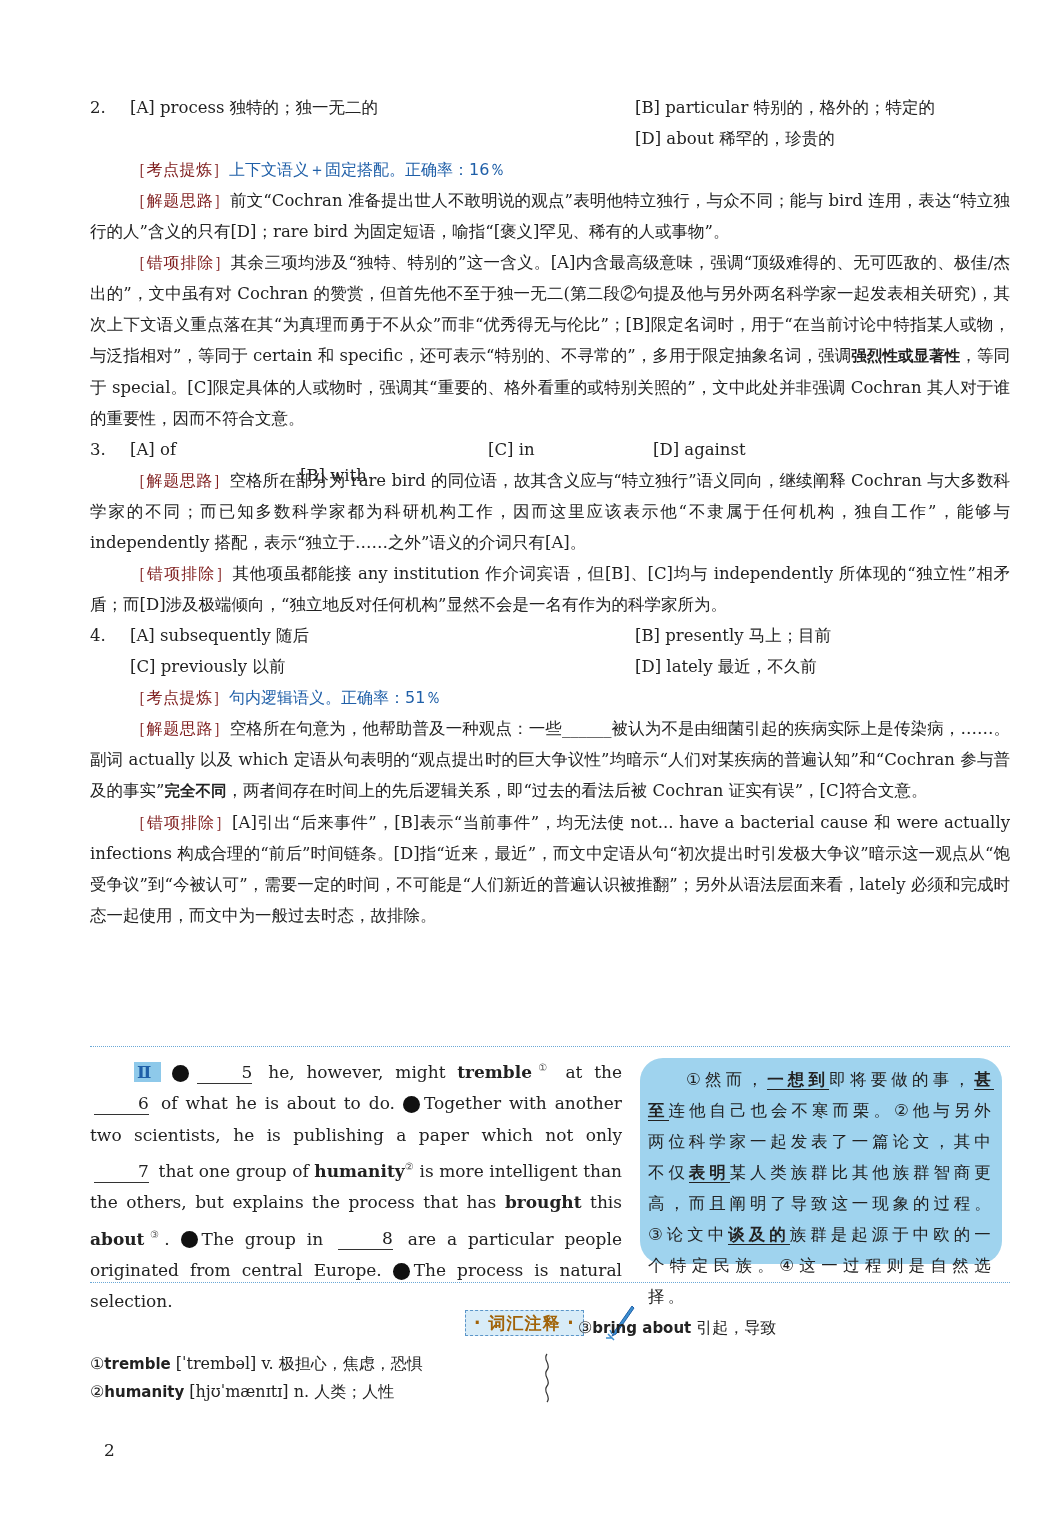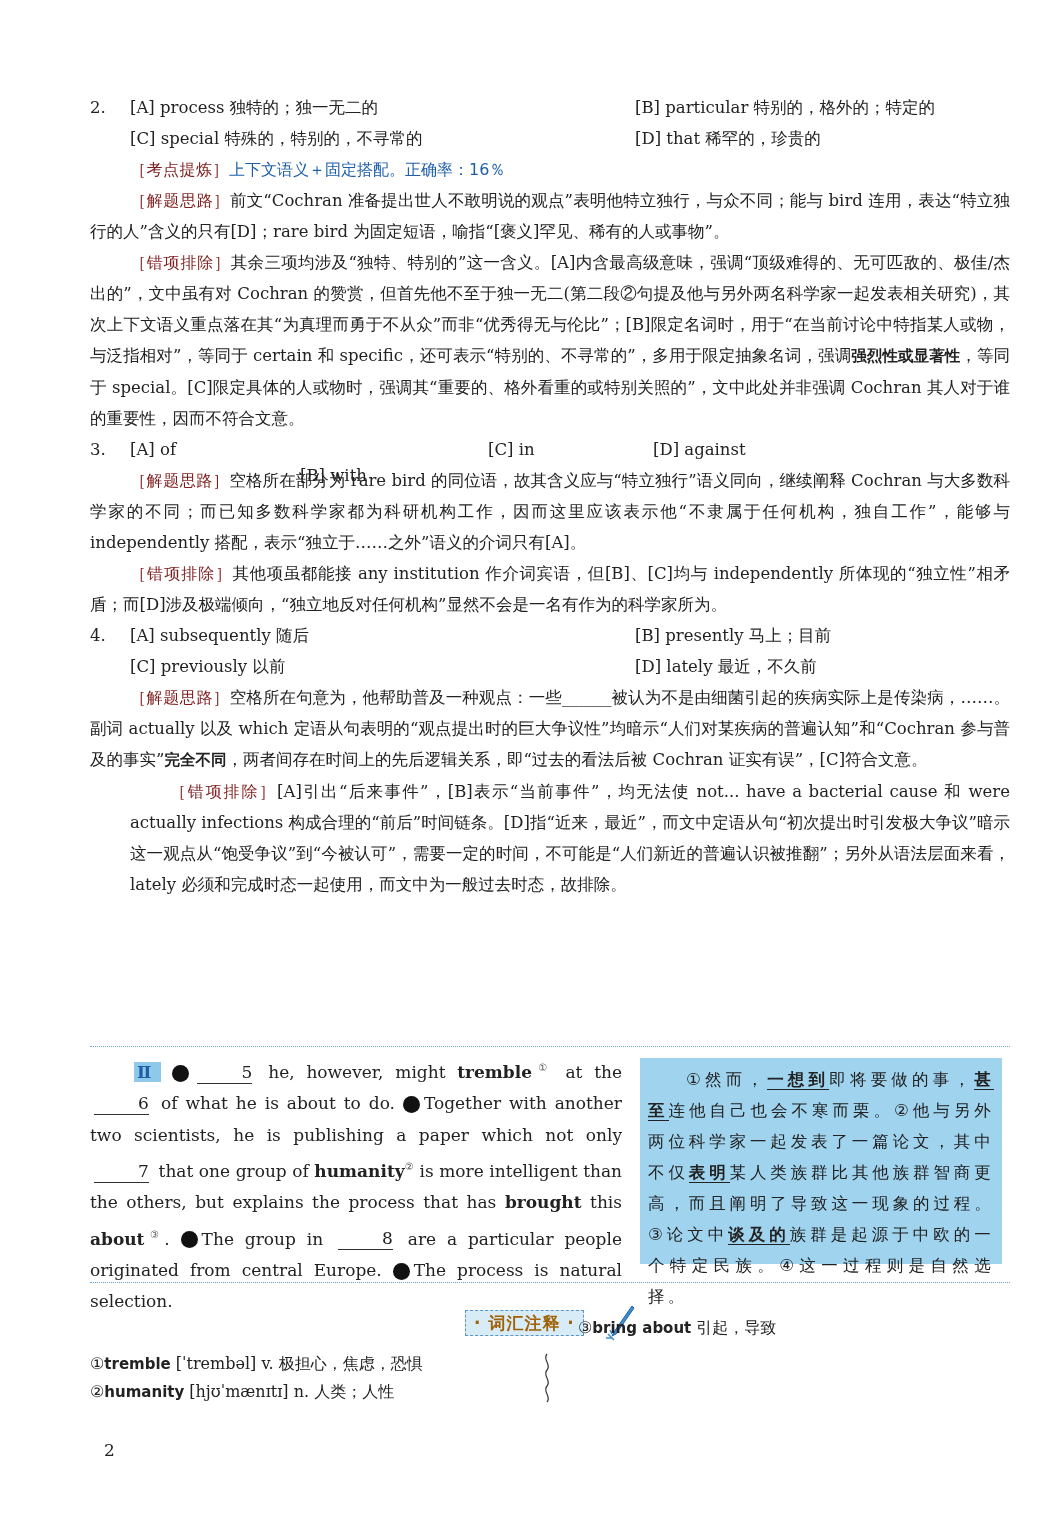--- a/index.html
+++ b/index.html
@@ -38,22 +38,21 @@
 </head>
 <body>
 
 <div class="page">
 
   <div class="line" style="position:relative;">
     <span class="qnum">2.</span><span class="opt"><span>[A]</span><span> process 独特的；独一无二的</span></span>
     <span class="opt col2"><span>[B]</span><span> particular 特别的，格外的；特定的</span></span>
   </div>
   <div class="line indent" style="position:relative;">
-    <span class="opt"><span>[C]</span><span> special 特殊的，特别的，不寻常的</span></span>
-    <span class="opt col2"><span>[D]</span><span> that 稀罕的，珍贵的</span></span>
+    <span class="opt col2"><span>[D]</span><span> about 稀罕的，珍贵的</span></span>
   </div>
   <div class="line indent">
     <span class="tag">［考点提炼］</span><span class="hl">上下文语义＋固定搭配。正确率：16％</span>
   </div>
   <div class="para" style="text-indent:40px;">
     <span class="tag">［解题思路］</span><span>前文“Cochran 准备提出世人不敢明说的观点”表明他特立独行，与众不同；能与 bird 连用，表达“特立独行的人”含义的只有[D]；rare bird 为固定短语，喻指“[褒义]罕见、稀有的人或事物”。</span>
   </div>
   <div class="para" style="text-indent:40px;">
     <span class="tag">［错项排除］</span><span>其余三项均涉及“独特、特别的”这一含义。[A]内含最高级意味，强调“顶级难得的、无可匹敌的、极佳/杰出的”，文中虽有对 Cochran 的赞赏，但首先他不至于独一无二(第二段②句提及他与另外两名科学家一起发表相关研究)，其次上下文语义重点落在其“为真理而勇于不从众”而非“优秀得无与伦比”；[B]限定名词时，用于“在当前讨论中特指某人或物，与泛指相对”，等同于 certain 和 specific，还可表示“特别的、不寻常的”，多用于限定抽象名词，强调</span><span class="bold">强烈性或显著性</span><span>，等同于 special。[C]限定具体的人或物时，强调其“重要的、格外看重的或特别关照的”，文中此处并非强调 Cochran 其人对于谁的重要性，因而不符合文意。</span>
   </div>
@@ -72,37 +71,40 @@
   </div>
 
   <div class="line" style="position:relative;">
     <span class="qnum">4.</span><span class="opt"><span>[A]</span><span> subsequently 随后</span></span>
     <span class="opt col2"><span>[B]</span><span> presently 马上；目前</span></span>
   </div>
   <div class="line indent" style="position:relative;">
     <span class="opt"><span>[C]</span><span> previously 以前</span></span>
     <span class="opt col2"><span>[D]</span><span> lately 最近，不久前</span></span>
   </div>
+  <div class="line indent">
+    <span class="tag">［考点提炼］</span><span class="hl">句内逻辑语义。正确率：51％</span>
+  </div>
   <div class="para" style="text-indent:40px;">
     <span class="tag">［解题思路］</span><span>空格所在句意为，他帮助普及一种观点：一些</span><span>______</span><span>被认为不是由细菌引起的疾病实际上是传染病，……。副词 actually 以及 which 定语从句表明的“观点提出时的巨大争议性”均暗示“人们对某疾病的普遍认知”和“Cochran 参与普及的事实”</span><span class="bold">完全不同</span><span>，两者间存在时间上的先后逻辑关系，即“过去的看法后被 Cochran 证实有误”，[C]符合文意。</span>
   </div>
-  <div class="para" style="text-indent:40px;margin-left:40px;">
+  <div class="para" style="text-indent:40px;">
     <span class="tag">［错项排除］</span><span>[A]引出“后来事件”，[B]表示“当前事件”，均无法使 not... have a bacterial cause 和 were actually infections 构成合理的“前后”时间链条。[D]指“近来，最近”，而文中定语从句“初次提出时引发极大争议”暗示这一观点从“饱受争议”到“今被认可”，需要一定的时间，不可能是“人们新近的普遍认识被推翻”；另外从语法层面来看，lately 必须和完成时态一起使用，而文中为一般过去时态，故排除。</span>
   </div>
 </div>
 
 <div class="dash" style="top:1046px;"></div>
 
 <div class="section">
   <div class="eng" style="text-indent:44px;">
     <span class="badge2">Ⅱ</span>
     <span class="circ">1</span><span class="blank">5</span><span> he, however, might </span><b>tremble</b><sup>①</sup><span> at the </span><span class="blank">6</span><span> of what he is about to do. </span><span class="circ">2</span><span>Together with another two scientists, he is publishing a paper which not only </span><span class="blank">7</span><span> that one group of </span><b>humanity</b><sup>②</sup><span> is more intelligent than the others, but explains the process that has </span><b>brought</b><span> this </span><b>about</b><sup>③</sup><span>. </span><span class="circ">3</span><span>The group in </span><span class="blank">8</span><span> are a particular people originated from central Europe. </span><span class="circ">4</span><span>The process is natural selection.</span>
   </div>
 
-  <div class="trans" style="text-indent:38px;">
+  <div class="trans" style="text-indent:38px;border-radius:23px;">
     <span>①然而，</span><u>一想到</u><span>即将要做的事，</span><u>甚至</u><span>连他自己也会不寒而栗。②他与另外两位科学家一起发表了一篇论文，其中不仅</span><u>表明</u><span>某人类族群比其他族群智商更高，而且阐明了导致这一现象的过程。③论文中</span><u>谈及的</u><span>族群是起源于中欧的一个特定民族。④这一过程则是自然选择。</span>
   </div>
 </div>
 
 <div class="dash" style="top:1282px;"></div>
 
 <div class="vocab-title">· 词汇注释 ·</div>
 <svg class="pen" width="32" height="38" viewBox="0 0 32 38">
   <path d="M28 2 L30 4 L12 30 L8 32 L10 28 Z" fill="#3b8fd0" stroke="#1f5fa8" stroke-width="1"></path>
   <path d="M4 30 L10 36 M2 34 L8 34 M6 26 L8 30" stroke="#3b8fd0" stroke-width="1.5" fill="none"></path>

